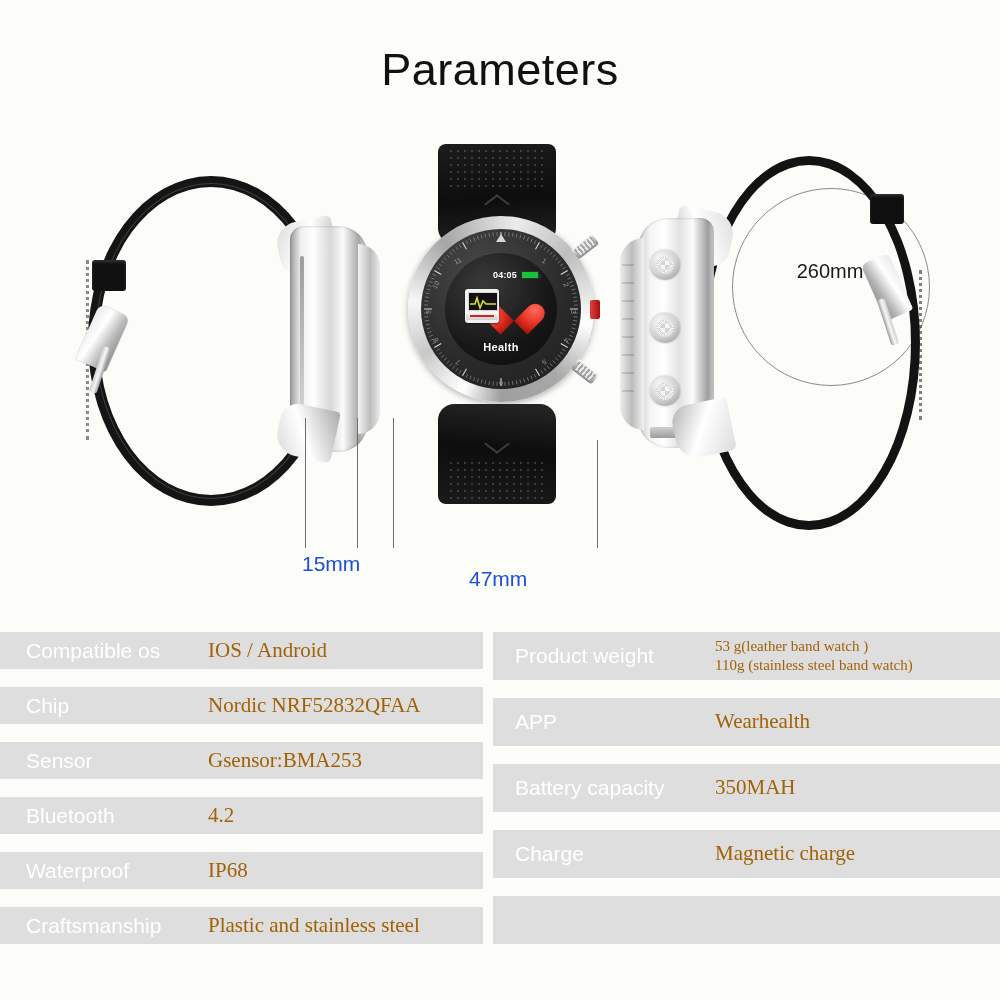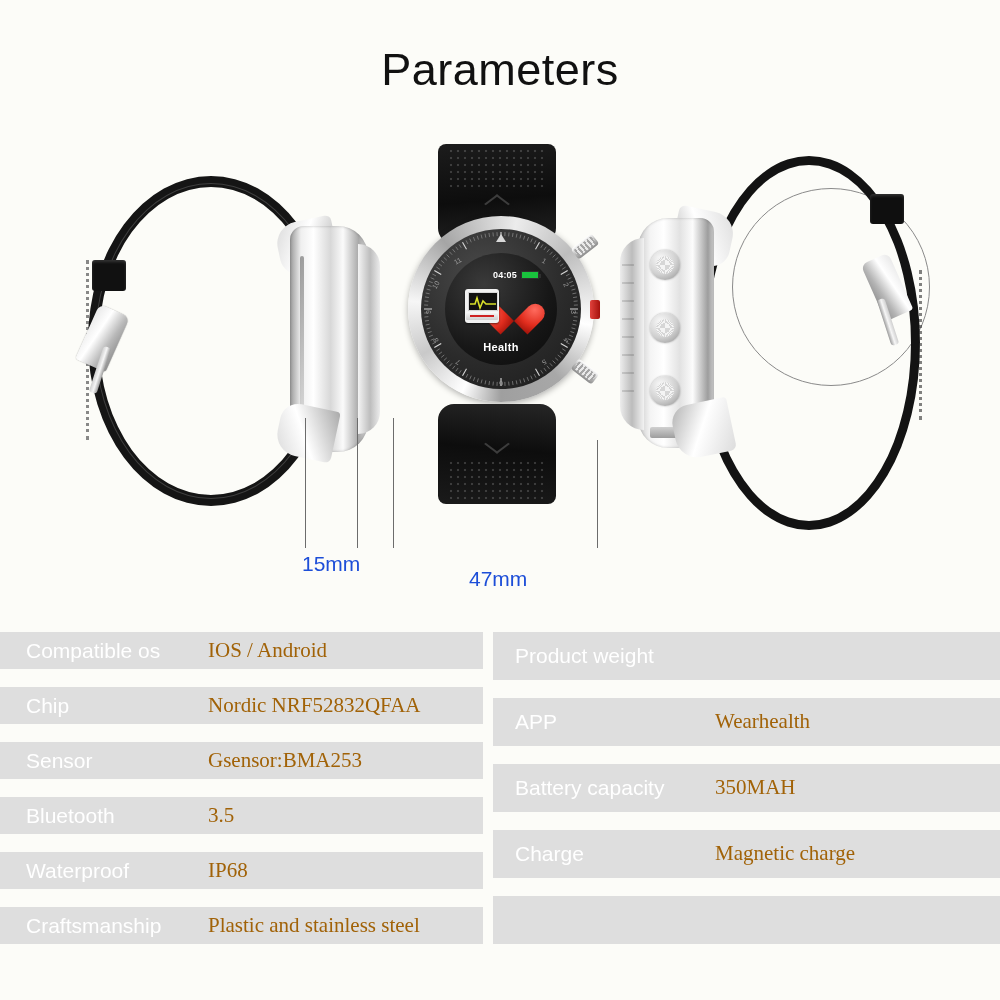--- a/index.html
+++ b/index.html
@@ -504,20 +504,21 @@
         </div>
       </div>
 
       <div class="strap-bot">
         <div class="chev down"></div>
       </div>
     </div>
 
     <div class="right-watch">
       <div class="circ-260"></div>
+      <div class="lbl-260">260mm</div>
       <div class="rband"></div>
       <div class="rband-tex"></div>
       <div class="rkeeper"></div>
       <div class="rprong"></div>
       <div class="rprong2"></div>
       <div class="rcase">
         <div class="rlug-top"></div>
         <div class="rcase-body"></div>
         <div class="rcase-edge"></div>
         <div class="rengrave"></div>
@@ -548,35 +549,39 @@
       <div class="spec-row">
         <div class="spec-key">Chip</div>
         <div class="spec-val">Nordic NRF52832QFAA</div>
       </div>
       <div class="spec-row">
         <div class="spec-key">Sensor</div>
         <div class="spec-val">Gsensor:BMA253</div>
       </div>
       <div class="spec-row">
         <div class="spec-key">Bluetooth</div>
-        <div class="spec-val">3.5</div>
+        <div class="spec-val">4.2</div>
       </div>
       <div class="spec-row">
         <div class="spec-key">Waterproof</div>
         <div class="spec-val">IP68</div>
       </div>
       <div class="spec-row">
         <div class="spec-key">Craftsmanship</div>
         <div class="spec-val">Plastic and stainless steel</div>
       </div>
     </div>
 
     <div class="spec-col right">
       <div class="spec-row">
         <div class="spec-key">Product weight</div>
+        <div>
+          <div class="spec-val small">53 g(leather band watch )</div>
+          <div class="spec-val small">110g (stainless steel band watch)</div>
+        </div>
       </div>
       <div class="spec-row">
         <div class="spec-key">APP</div>
         <div class="spec-val">Wearhealth</div>
       </div>
       <div class="spec-row">
         <div class="spec-key">Battery capacity</div>
         <div class="spec-val">350MAH</div>
       </div>
       <div class="spec-row">

